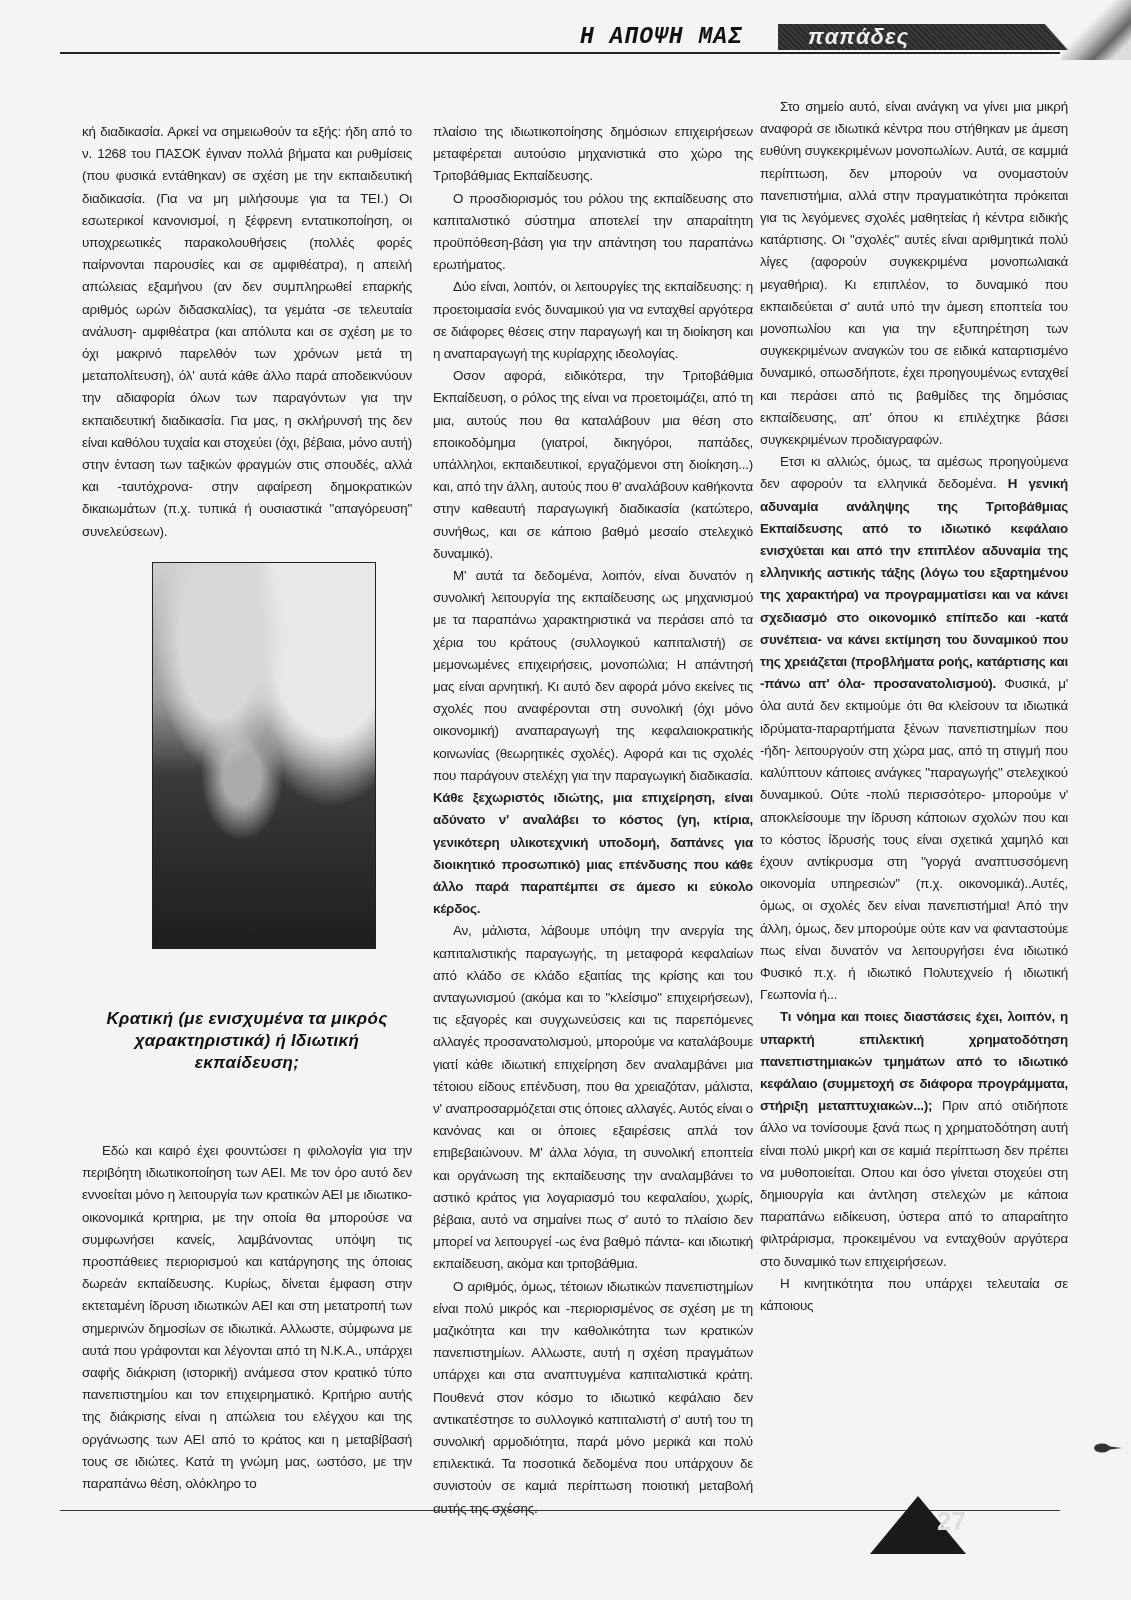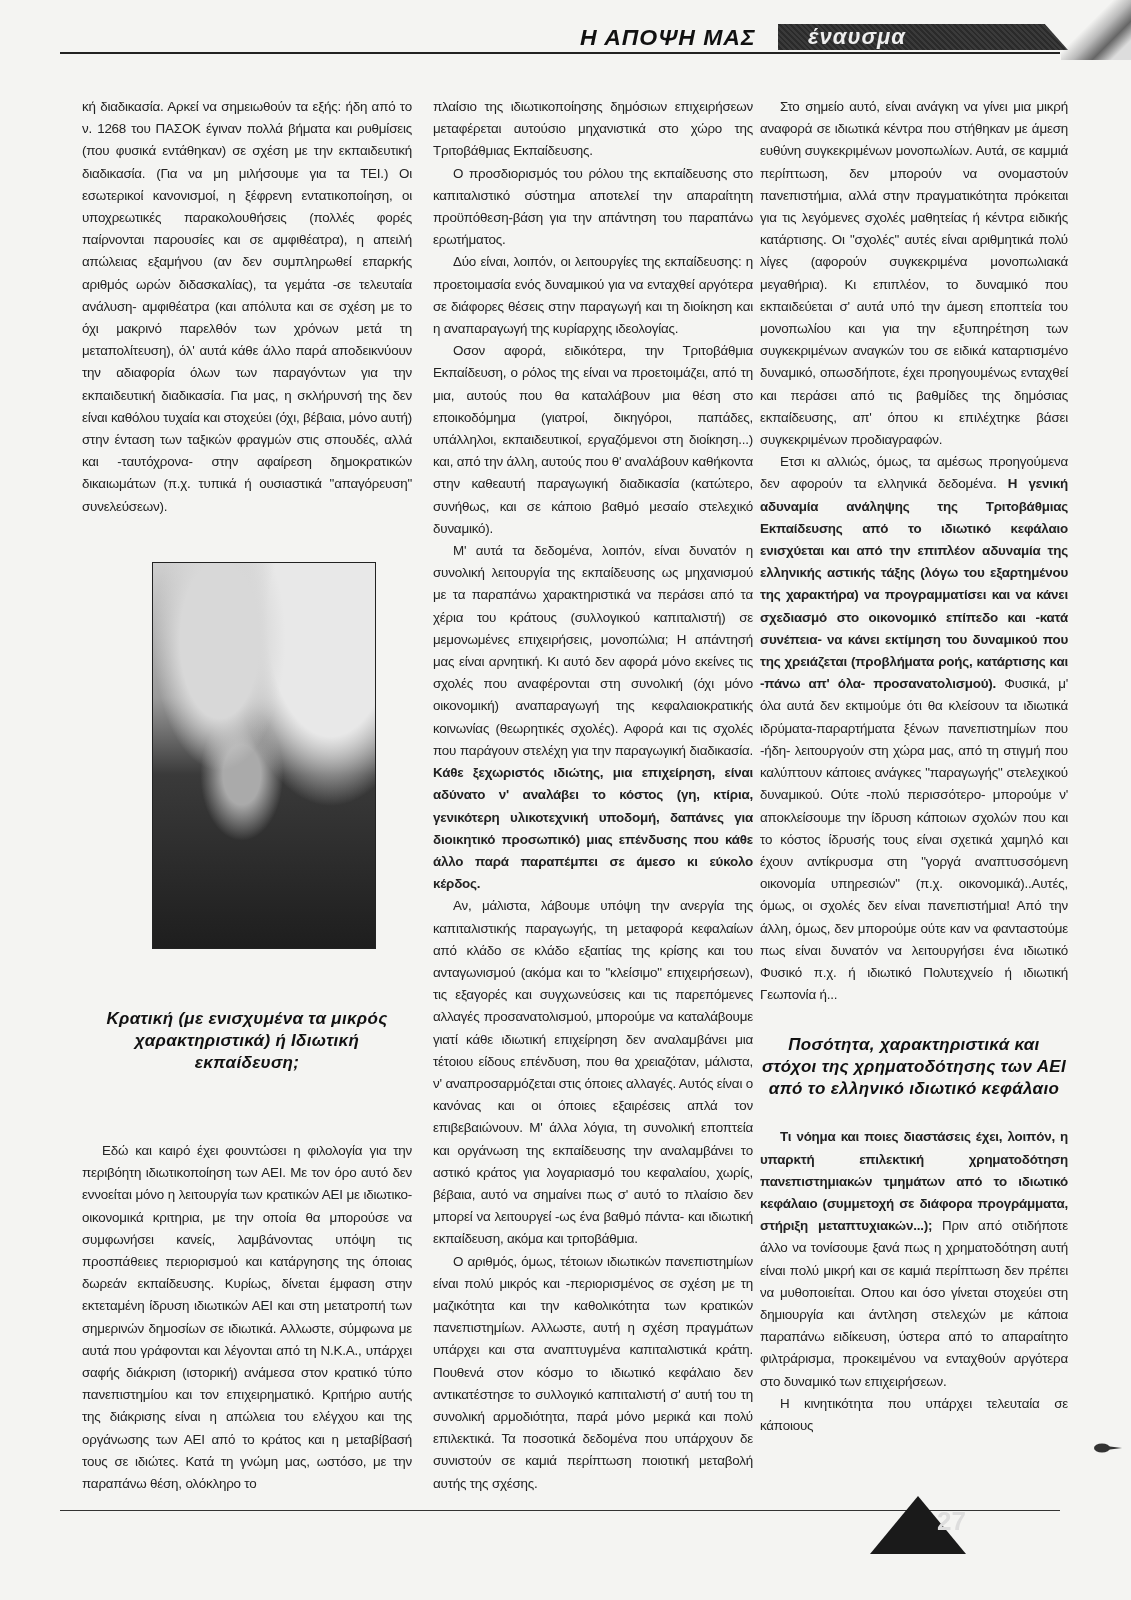--- a/index.html
+++ b/index.html
@@ -10,21 +10,21 @@
     color: #222;
   }
   .header {
     position: absolute; left: 60px; top: 22px; width: 1060px; height: 34px;
   }
   .header-rule {
     position: absolute; left: 0; top: 30px; width: 1000px; height: 2px; background: #222;
   }
   .section-title {
     position: absolute; left: 520px; top: 2px;
-    font-family: Liberation Sans, sans-serif; font-weight: bold; font-style: italic;
+    font-family: Liberation Mono, monospace; font-weight: bold; font-style: italic;
     font-size: 23px; letter-spacing: 1px; color: #111;
   }
   .section-tab {
     position: absolute; left: 718px; top: 2px; width: 290px; height: 26px;
     background: repeating-linear-gradient(45deg, #3a3a3a 0 2px, #2a2a2a 2px 4px);
     clip-path: polygon(0 0, 92% 0, 100% 100%, 0 100%);
   }
   .section-tab span {
     position: absolute; left: 30px; top: 0px;
     font-family: "Liberation Sans", sans-serif; font-weight: bold; font-style: italic;
@@ -32,21 +32,21 @@
   }
   .corner-flag {
     position: absolute; right: 0; top: 0; width: 70px; height: 60px;
     background: linear-gradient(135deg, transparent 40%, #bbb 55%, #666 70%, #ddd 85%);
   }
   .col {
     position: absolute; top: 96px; font-size: 13.4px; line-height: 22.2px;
     text-align: justify; letter-spacing: -0.2px;
   }
   .col p { margin: 0; text-indent: 20px; }
-  .col p.noindent { text-indent: 0; }
+  .col p.noindent { text-indent: 0; margin-top: 25px; }
   .col b { font-weight: bold; }
   #col1 { left: 82px; width: 330px; }
   #col2 { left: 433px; width: 320px; }
   #col3 { left: 760px; width: 308px; }
   .photo {
     position: absolute; left: 152px; top: 562px; width: 222px; height: 385px;
     background:
       radial-gradient(ellipse at 30% 20%, #d8d8d8 0 18%, transparent 30%),
       radial-gradient(ellipse at 80% 15%, #e8e8e8 0 25%, transparent 40%),
       radial-gradient(ellipse at 40% 55%, #aaa 0 10%, transparent 22%),
@@ -74,21 +74,21 @@
   .arrow-mark {
     position: absolute; left: 1094px; top: 1443px; width: 28px; height: 10px;
   }
 </style>
 </head>
 <body>
 
 <div class="header">
   <div class="section-title">Η ΑΠΟΨΗ ΜΑΣ</div>
   <div class="section-tab">
-    <span>έναυσμα</span>
+    <span>παπάδες</span>
   </div>
   <div class="header-rule"></div>
 </div>
 <div class="corner-flag"></div>
 
 <div class="col" id="col1">
   <p class="noindent">κή διαδικασία. Αρκεί να σημειωθούν τα εξής: ήδη από το ν. 1268 του ΠΑΣΟΚ έγιναν πολλά βήματα και ρυθμίσεις (που φυσικά εντάθηκαν) σε σχέση με την εκπαιδευτική διαδικασία. (Για να μη μιλήσουμε για τα ΤΕΙ.) Οι εσωτερικοί κανονισμοί, η ξέφρενη εντατικοποίηση, οι υποχρεωτικές παρακολουθήσεις (πολλές φορές παίρνονται παρουσίες και σε αμφιθέατρα), η απειλή απώλειας εξαμήνου (αν δεν συμπληρωθεί επαρκής αριθμός ωρών διδασκαλίας), τα γεμάτα -σε τελευταία ανάλυση- αμφιθέατρα (και απόλυτα και σε σχέση με το όχι μακρινό παρελθόν των χρόνων μετά τη μεταπολίτευση), όλ' αυτά κάθε άλλο παρά αποδεικνύουν την αδιαφορία όλων των παραγόντων για την εκπαιδευτική διαδικασία. Για μας, η σκλήρυνσή της δεν είναι καθόλου τυχαία και στοχεύει (όχι, βέβαια, μόνο αυτή) στην ένταση των ταξικών φραγμών στις σπουδές, αλλά και -ταυτόχρονα- στην αφαίρεση δημοκρατικών δικαιωμάτων (π.χ. τυπικά ή ουσιαστικά "απαγόρευση" συνελεύσεων).</p>
 </div>
 
 <div class="photo" title="photograph of hooded figures"></div>
@@ -105,21 +105,20 @@
   <p>Δύο είναι, λοιπόν, οι λειτουργίες της εκπαίδευσης: η προετοιμασία ενός δυναμικού για να ενταχθεί αργότερα σε διάφορες θέσεις στην παραγωγή και τη διοίκηση και η αναπαραγωγή της κυρίαρχης ιδεολογίας.</p>
   <p>Οσον αφορά, ειδικότερα, την Τριτοβάθμια Εκπαίδευση, ο ρόλος της είναι να προετοιμάζει, από τη μια, αυτούς που θα καταλάβουν μια θέση στο εποικοδόμημα (γιατροί, δικηγόροι, παπάδες, υπάλληλοι, εκπαιδευτικοί, εργαζόμενοι στη διοίκηση...) και, από την άλλη, αυτούς που θ' αναλάβουν καθήκοντα στην καθεαυτή παραγωγική διαδικασία (κατώτερο, συνήθως, και σε κάποιο βαθμό μεσαίο στελεχικό δυναμικό).</p>
   <p><span>Μ' αυτά τα δεδομένα, λοιπόν, είναι δυνατόν η συνολική λειτουργία της εκπαίδευσης ως μηχανισμού με τα παραπάνω χαρακτηριστικά να περάσει από τα χέρια του κράτους (συλλογικού καπιταλιστή) σε μεμονωμένες επιχειρήσεις, μονοπώλια; Η απάντησή μας είναι αρνητική. Κι αυτό δεν αφορά μόνο εκείνες τις σχολές που αναφέρονται στη συνολική (όχι μόνο οικονομική) αναπαραγωγή της κεφαλαιοκρατικής κοινωνίας (θεωρητικές σχολές). Αφορά και τις σχολές που παράγουν στελέχη για την παραγωγική διαδικασία. </span><b>Κάθε ξεχωριστός ιδιώτης, μια επιχείρηση, είναι αδύνατο ν' αναλάβει το κόστος (γη, κτίρια, γενικότερη υλικοτεχνική υποδομή, δαπάνες για διοικητικό προσωπικό) μιας επένδυσης που κάθε άλλο παρά παραπέμπει σε άμεσο κι εύκολο κέρδος.</b></p>
   <p>Αν, μάλιστα, λάβουμε υπόψη την ανεργία της καπιταλιστικής παραγωγής, τη μεταφορά κεφαλαίων από κλάδο σε κλάδο εξαιτίας της κρίσης και του ανταγωνισμού (ακόμα και το "κλείσιμο" επιχειρήσεων), τις εξαγορές και συγχωνεύσεις και τις παρεπόμενες αλλαγές προσανατολισμού, μπορούμε να καταλάβουμε γιατί κάθε ιδιωτική επιχείρηση δεν αναλαμβάνει μια τέτοιου είδους επένδυση, που θα χρειαζόταν, μάλιστα, ν' αναπροσαρμόζεται στις όποιες αλλαγές. Αυτός είναι ο κανόνας και οι όποιες εξαιρέσεις απλά τον επιβεβαιώνουν. Μ' άλλα λόγια, τη συνολική εποπτεία και οργάνωση της εκπαίδευσης την αναλαμβάνει το αστικό κράτος για λογαριασμό του κεφαλαίου, χωρίς, βέβαια, αυτό να σημαίνει πως σ' αυτό το πλαίσιο δεν μπορεί να λειτουργεί -ως ένα βαθμό πάντα- και ιδιωτική εκπαίδευση, ακόμα και τριτοβάθμια.</p>
   <p>Ο αριθμός, όμως, τέτοιων ιδιωτικών πανεπιστημίων είναι πολύ μικρός και -περιορισμένος σε σχέση με τη μαζικότητα και την καθολικότητα των κρατικών πανεπιστημίων. Αλλωστε, αυτή η σχέση πραγμάτων υπάρχει και στα αναπτυγμένα καπιταλιστικά κράτη. Πουθενά στον κόσμο το ιδιωτικό κεφάλαιο δεν αντικατέστησε το συλλογικό καπιταλιστή σ' αυτή του τη συνολική αρμοδιότητα, παρά μόνο μερικά και πολύ επιλεκτικά. Τα ποσοτικά δεδομένα που υπάρχουν δε συνιστούν σε καμιά περίπτωση ποιοτική μεταβολή αυτής της σχέσης.</p>
 </div>
 
 <div class="col" id="col3">
   <p>Στο σημείο αυτό, είναι ανάγκη να γίνει μια μικρή αναφορά σε ιδιωτικά κέντρα που στήθηκαν με άμεση ευθύνη συγκεκριμένων μονοπωλίων. Αυτά, σε καμμιά περίπτωση, δεν μπορούν να ονομαστούν πανεπιστήμια, αλλά στην πραγματικότητα πρόκειται για τις λεγόμενες σχολές μαθητείας ή κέντρα ειδικής κατάρτισης. Οι "σχολές" αυτές είναι αριθμητικά πολύ λίγες (αφορούν συγκεκριμένα μονοπωλιακά μεγαθήρια). Κι επιπλέον, το δυναμικό που εκπαιδεύεται σ' αυτά υπό την άμεση εποπτεία του μονοπωλίου και για την εξυπηρέτηση των συγκεκριμένων αναγκών του σε ειδικά καταρτισμένο δυναμικό, οπωσδήποτε, έχει προηγουμένως ενταχθεί και περάσει από τις βαθμίδες της δημόσιας εκπαίδευσης, απ' όπου κι επιλέχτηκε βάσει συγκεκριμένων προδιαγραφών.</p>
   <p><span>Ετσι κι αλλιώς, όμως, τα αμέσως προηγούμενα δεν αφορούν τα ελληνικά δεδομένα. </span><b>Η γενική αδυναμία ανάληψης της Τριτοβάθμιας Εκπαίδευσης από το ιδιωτικό κεφάλαιο ενισχύεται και από την επιπλέον αδυναμία της ελληνικής αστικής τάξης (λόγω του εξαρτημένου της χαρακτήρα) να προγραμματίσει και να κάνει σχεδιασμό στο οικονομικό επίπεδο και -κατά συνέπεια- να κάνει εκτίμηση του δυναμικού που της χρειάζεται (προβλήματα ροής, κατάρτισης και -πάνω απ' όλα- προσανατολισμού).</b><span> Φυσικά, μ' όλα αυτά δεν εκτιμούμε ότι θα κλείσουν τα ιδιωτικά ιδρύματα-παραρτήματα ξένων πανεπιστημίων που -ήδη- λειτουργούν στη χώρα μας, από τη στιγμή που καλύπτουν κάποιες ανάγκες "παραγωγής" στελεχικού δυναμικού. Ούτε -πολύ περισσότερο- μπορούμε ν' αποκλείσουμε την ίδρυση κάποιων σχολών που και το κόστος ίδρυσής τους είναι σχετικά χαμηλό και έχουν αντίκρυσμα στη "γοργά αναπτυσσόμενη οικονομία υπηρεσιών" (π.χ. οικονομικά)..Αυτές, όμως, οι σχολές δεν είναι πανεπιστήμια! Από την άλλη, όμως, δεν μπορούμε ούτε καν να φανταστούμε πως είναι δυνατόν να λειτουργήσει ένα ιδιωτικό Φυσικό π.χ. ή ιδιωτικό Πολυτεχνείο ή ιδιωτική Γεωπονία ή...</span></p>
-  <div class="subhead" style="margin:28px 0 26px 0;">Ποσότητα, χαρακτηριστικά και στόχοι της χρηματοδότησης των ΑΕΙ από το ελληνικό ιδιωτικό κεφάλαιο</div>
   <p><b>Τι νόημα και ποιες διαστάσεις έχει, λοιπόν, η υπαρκτή επιλεκτική χρηματοδότηση πανεπιστημιακών τμημάτων από το ιδιωτικό κεφάλαιο (συμμετοχή σε διάφορα προγράμματα, στήριξη μεταπτυχιακών...);</b><span> Πριν από οτιδήποτε άλλο να τονίσουμε ξανά πως η χρηματοδότηση αυτή είναι πολύ μικρή και σε καμιά περίπτωση δεν πρέπει να μυθοποιείται. Οπου και όσο γίνεται στοχεύει στη δημιουργία και άντληση στελεχών με κάποια παραπάνω ειδίκευση, ύστερα από το απαραίτητο φιλτράρισμα, προκειμένου να ενταχθούν αργότερα στο δυναμικό των επιχειρήσεων.</span></p>
   <p>Η κινητικότητα που υπάρχει τελευταία σε κάποιους</p>
 </div>
 
 <svg class="arrow-mark" viewBox="0 0 28 10">
   <ellipse cx="8" cy="5" rx="8" ry="4.5" fill="#333"></ellipse>
   <polygon points="12,3 28,5 12,7" fill="#333"></polygon>
 </svg>
 
 <div class="footer-rule"></div>

